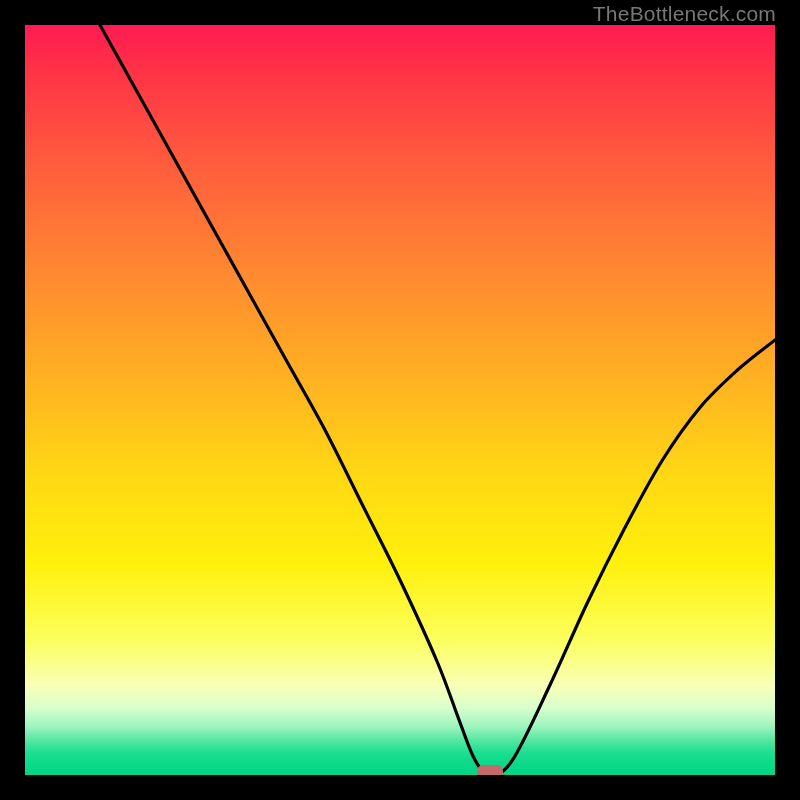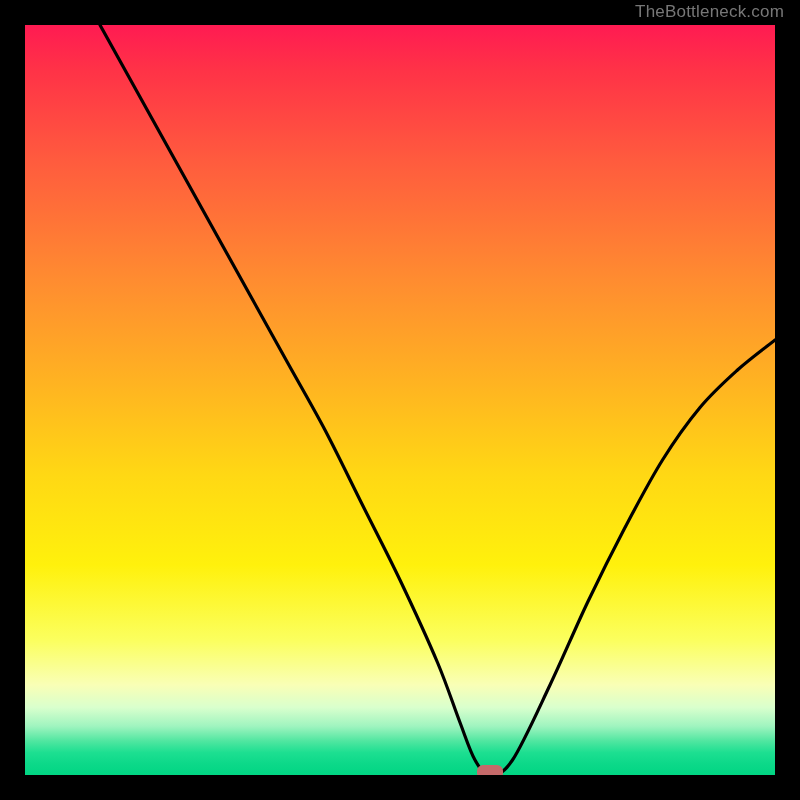--- a/index.html
+++ b/index.html
@@ -41,23 +41,23 @@
       #9ff4bf 93.5%,
       #4fe6a0 95.5%,
       #1ddf91 97%,
       #0cd989 98.5%,
       #01d583 100%
     );
   }
   .watermark {
     position: absolute;
     top: 2px;
-    right: 16px;
+    right: 24px;
     color: #777;
-    font-size: 17px;
+    font-size: 21px;
     font-weight: 500;
     letter-spacing: 0.2px;
   }
   svg.curve {
     position: absolute;
     left: 0;
     top: 0;
     width: 750px;
     height: 750px;
   }

